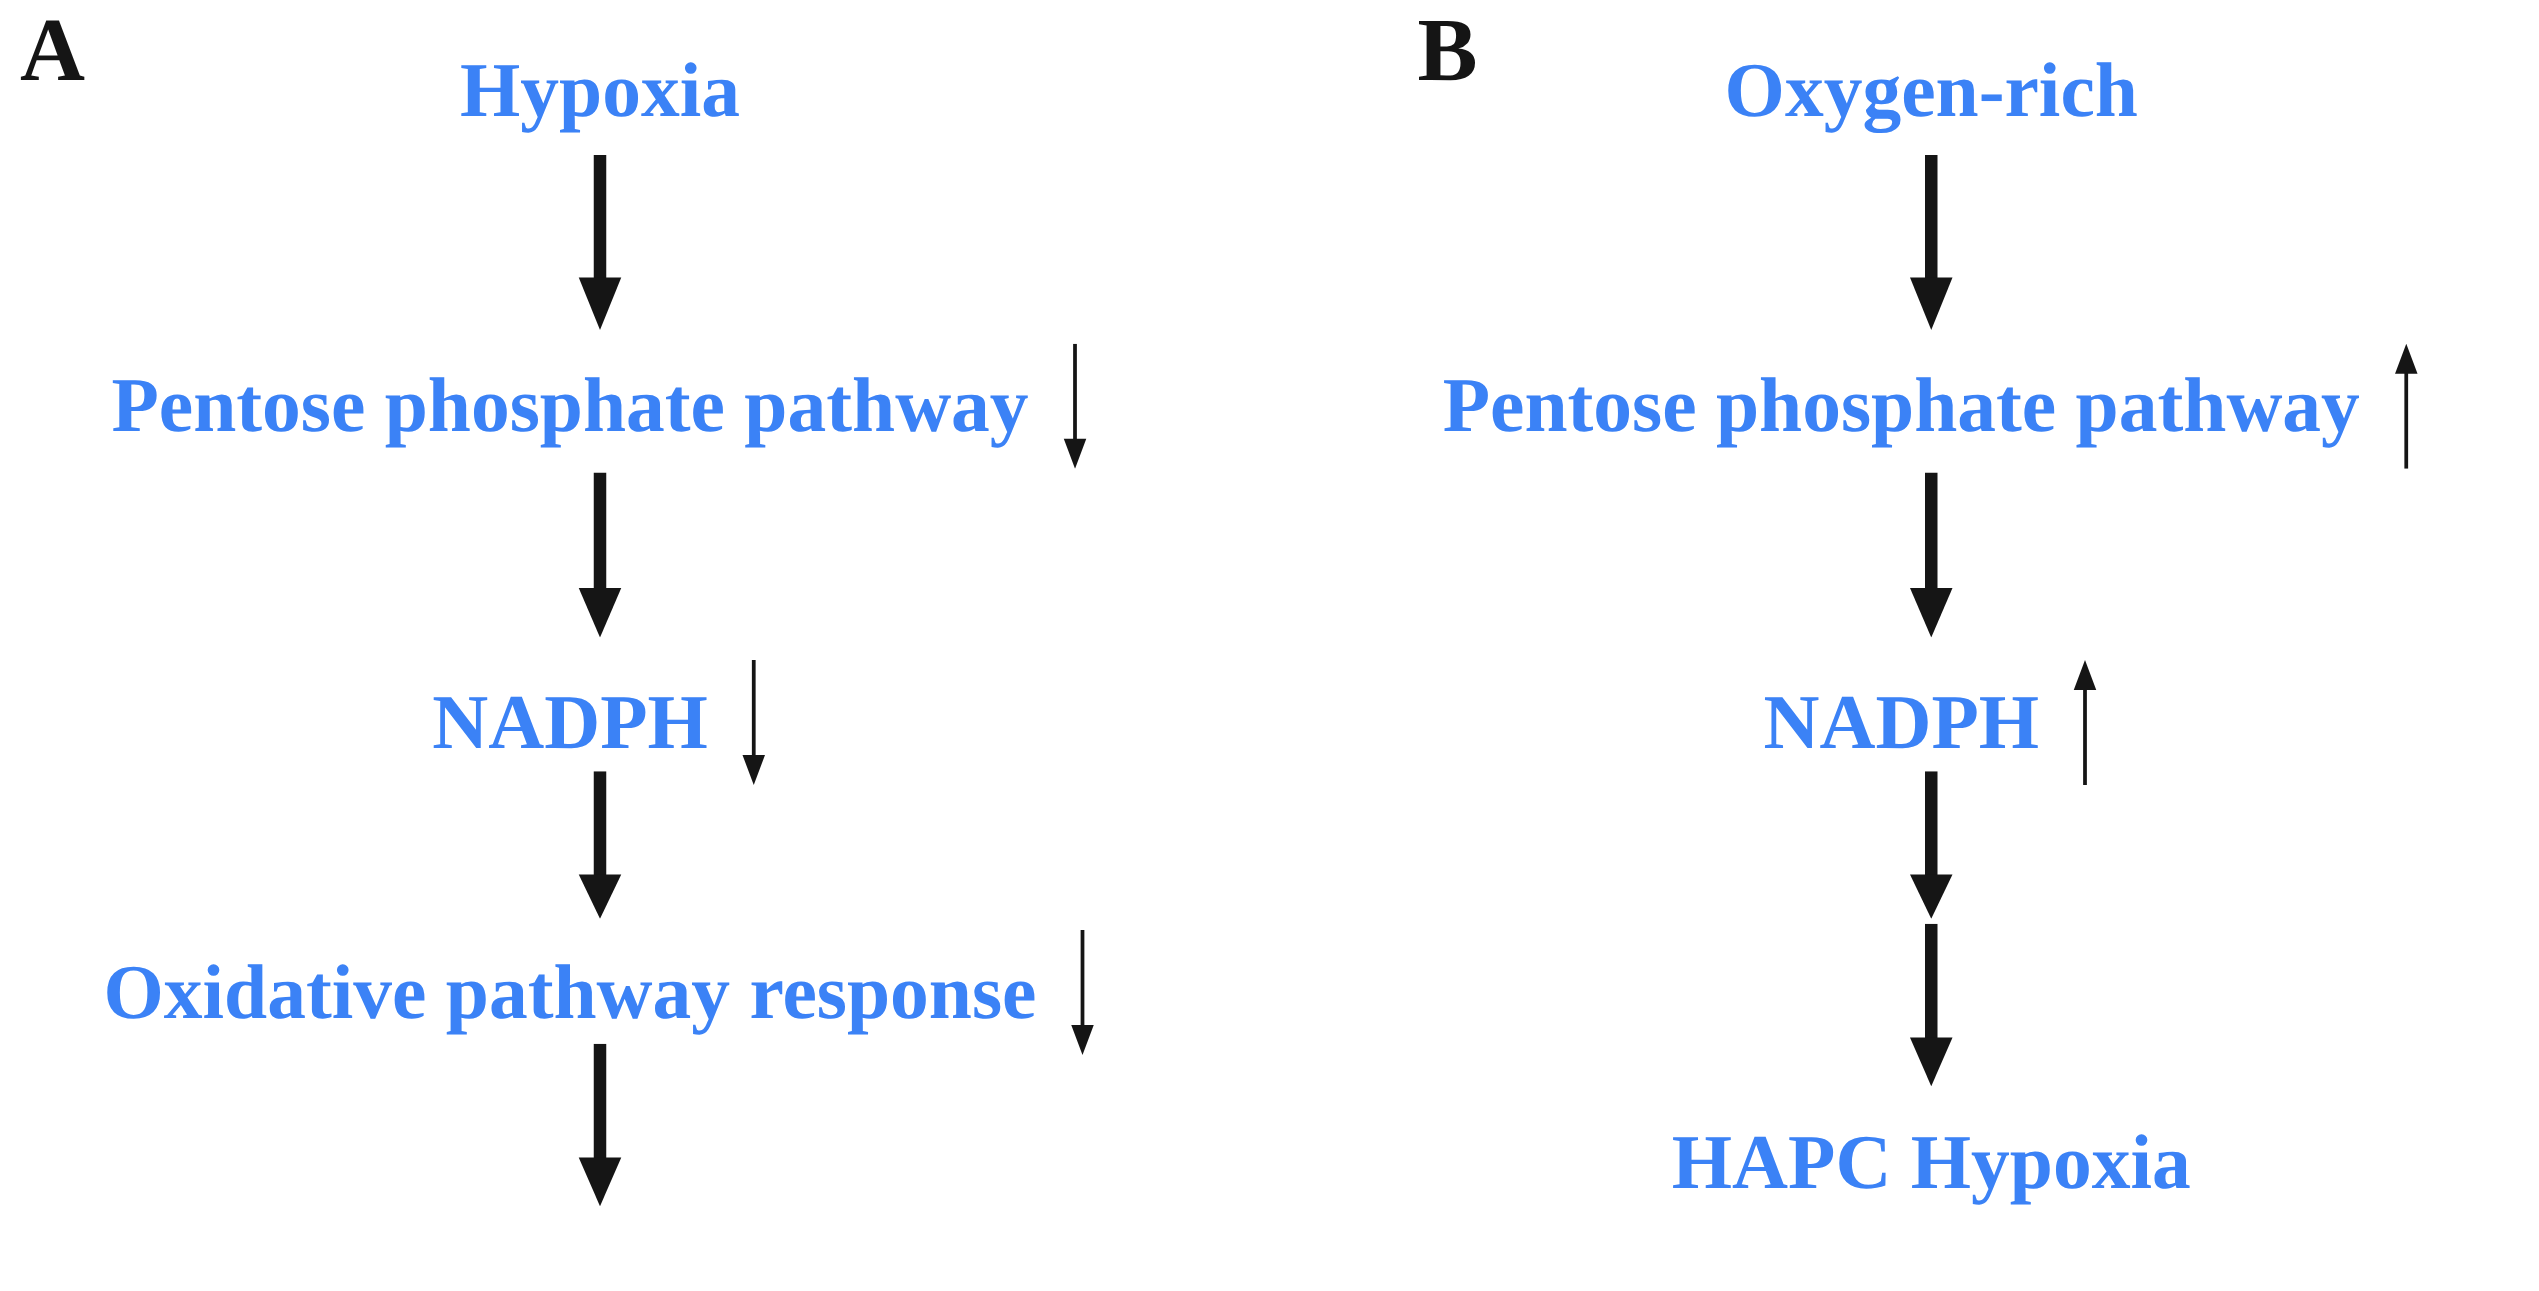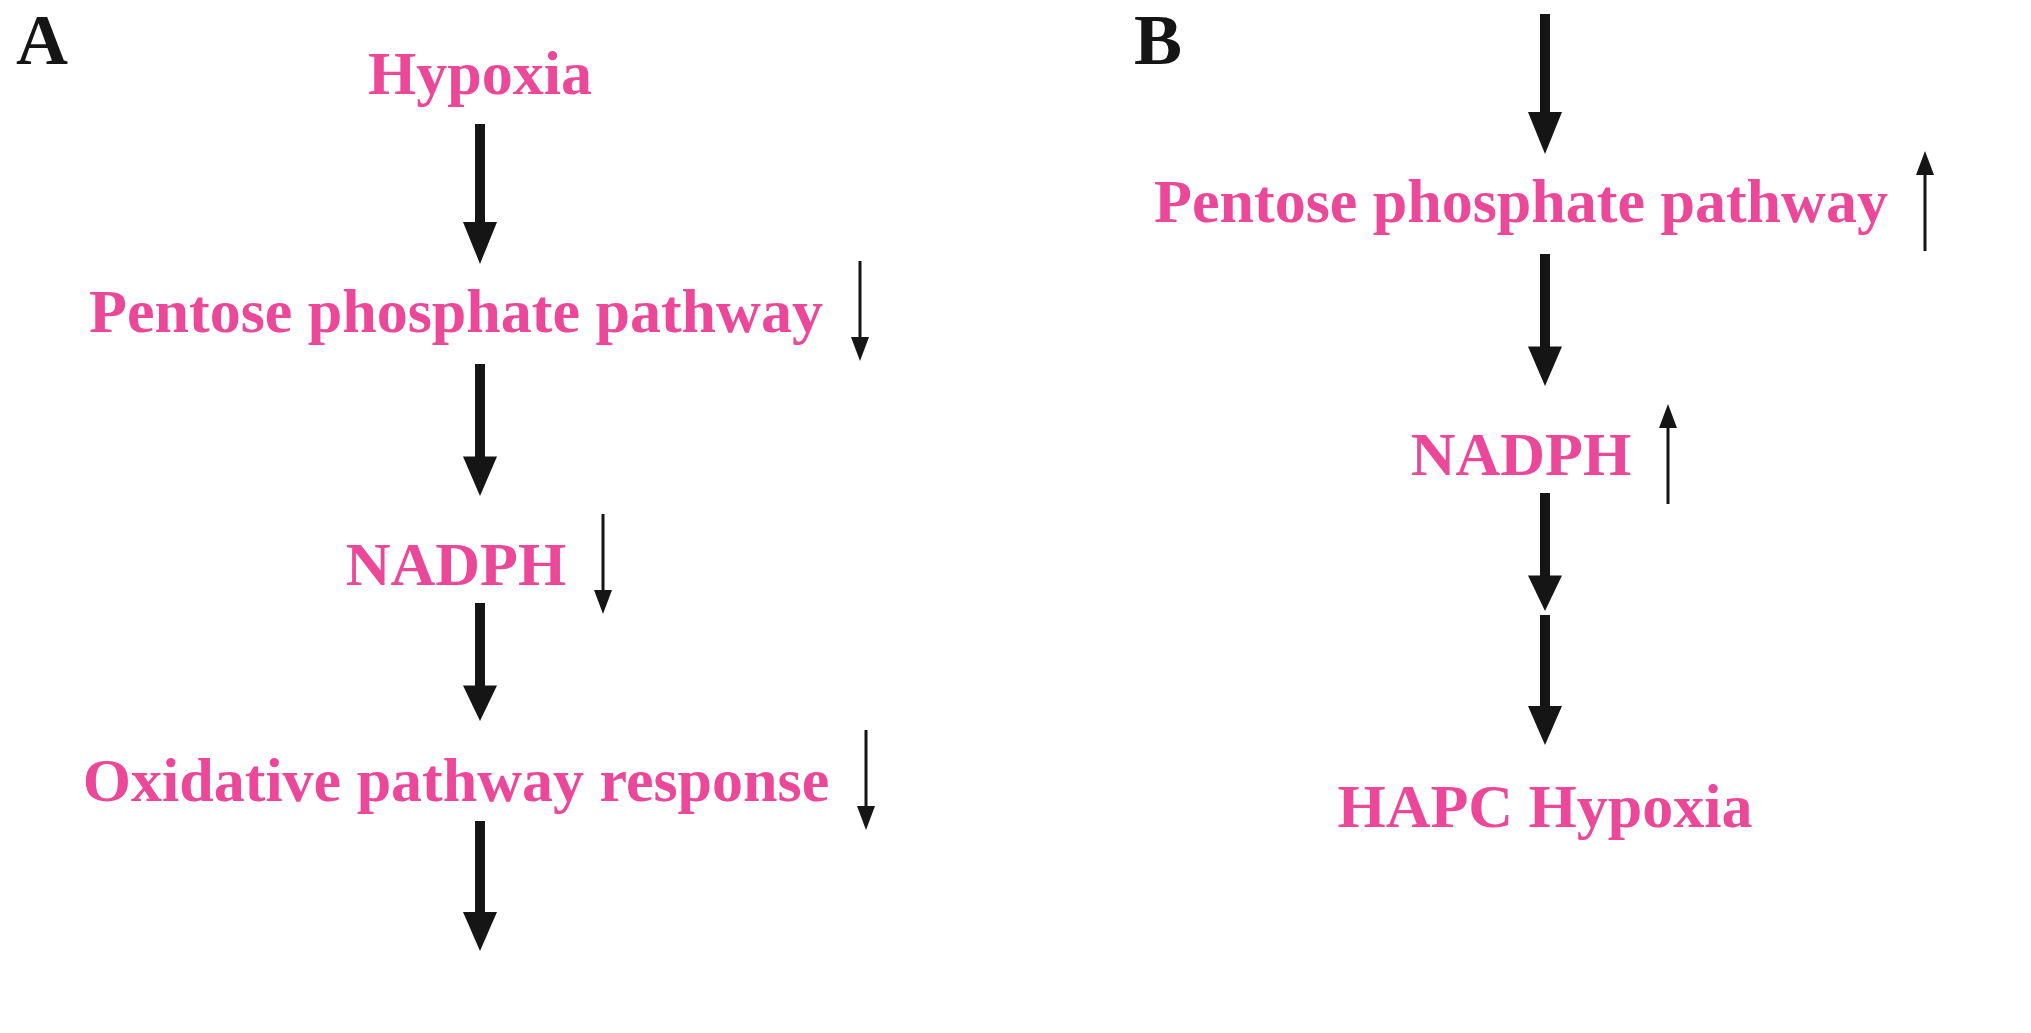--- a/index.html
+++ b/index.html
@@ -32,24 +32,24 @@
   }
   .panel.a { left: 20px;  width: 920px; }
   .panel.b { left: 1090px; width: 910px; }
   .node {
     display: flex;
     align-items: center;
     font-size: 62px;
     font-weight: bold;
     line-height: 74px;
     white-space: nowrap;
-    color: #ec4899;
+    color: #3b82f6;
   }
   .n1 { margin-top: 36px; }
-  .n2 { margin-top: 10px; }
+  .n2 { margin-top: 24px; }
   .n3 { margin-top: 31px; }
   .n4 { margin-top: 22px; }
   .n5 { margin-top: 24px; }
   .flow-arrow { display: block; fill: #151515; }
   .fa1 { margin-top: 14px; }
   .fa2 { margin-top: 16px; }
   .fa3 { margin-top: 2px; }
   .fa4 { margin-top: 4px; }
   .trend {
     display: block;
@@ -102,20 +102,23 @@
         <polygon points="2,76 20,76 11,100"></polygon>
       </svg>
     </div>
     <svg class="flow-arrow fa4" width="44" height="130" viewBox="0 0 44 140" preserveAspectRatio="none">
       <rect x="17" y="0" width="10" height="102"></rect>
       <polygon points="5,98 39,98 22,140"></polygon>
     </svg>
   </div>
 
   <div class="panel b">
+    <div class="node n1">
+      <span>Oxygen-rich</span>
+    </div>
     <svg class="flow-arrow fa1" width="44" height="140" viewBox="0 0 44 140" preserveAspectRatio="none">
       <rect x="17" y="0" width="10" height="102"></rect>
       <polygon points="5,98 39,98 22,140"></polygon>
     </svg>
     <div class="node n2">
       <span>Pentose phosphate pathway</span>
       <svg class="trend" width="22" height="100" viewBox="0 0 22 100">
         <rect x="9.5" y="20" width="3" height="80"></rect>
         <polygon points="2,24 20,24 11,0"></polygon>
       </svg>

